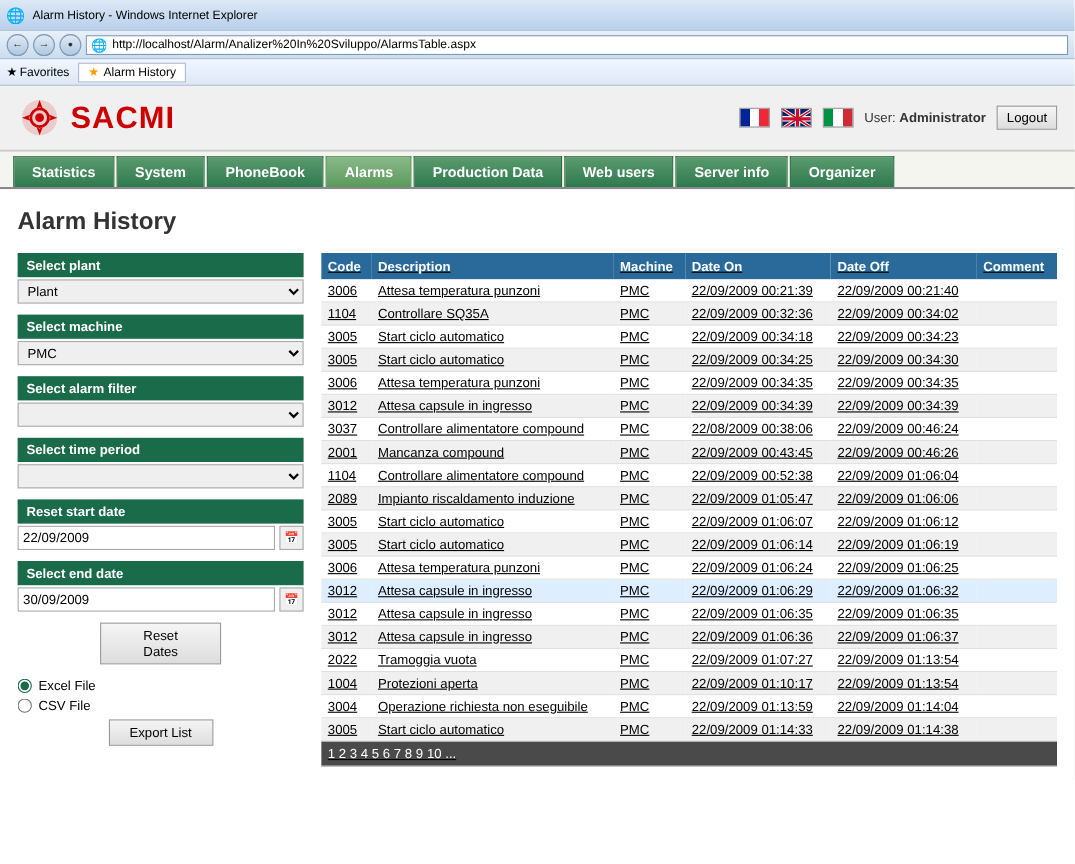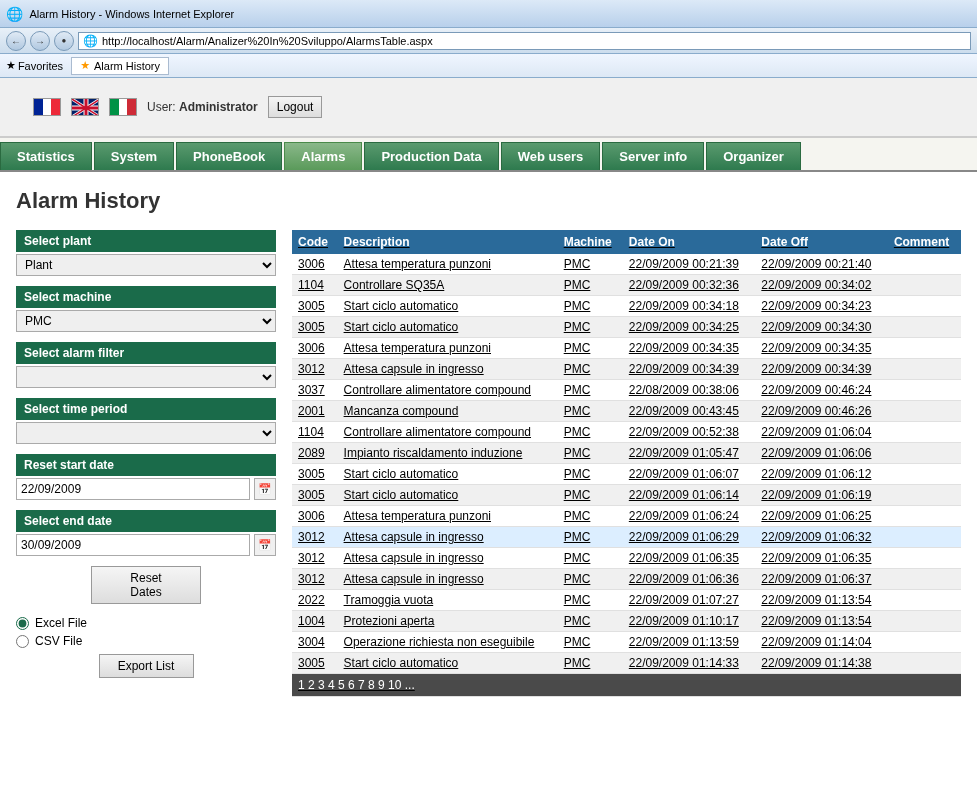--- a/index.html
+++ b/index.html
@@ -102,21 +102,21 @@
       cursor: pointer;
       font-size: 12px;
     }
 
     
     .nav-tabs {
       background: #f5f5f0;
       display: flex;
       gap: 0;
       border-bottom: 2px solid #888;
-      padding: 4px 0 0;
+      padding: 4px 12px 0;
     }
     .nav-tab {
       padding: 6px 16px;
       background: linear-gradient(to bottom, #5a9a6e, #2e7a4e);
       color: #fff;
       font-size: 13px;
       font-weight: bold;
       border: 1px solid #2a6a40;
       border-bottom: none;
       cursor: pointer;
@@ -285,20 +285,30 @@
   </span>
   <div style="display:flex; align-items:center; gap:4px; background:#fff; border:1px solid #aabbd0; padding:2px 8px; height:18px;">
     <span style="color:#f90; font-size:11px;">★</span>
     <span style="font-size:11px;">Alarm History</span>
   </div>
 </div>
 
 <div class="app-wrapper">
 
   <div class="app-header">
+    <div class="logo-area">
+
+      <svg class="logo-icon" viewBox="0 0 40 40">
+        <circle cx="20" cy="20" r="16" fill="#cc0000" opacity="0.15"></circle>
+        <path d="M20 4 L23 12 L20 10 L17 12 Z M20 36 L23 28 L20 30 L17 28 Z M4 20 L12 17 L10 20 L12 23 Z M36 20 L28 17 L30 20 L28 23 Z" fill="#cc0000"></path>
+        <circle cx="20" cy="20" r="8" fill="none" stroke="#cc0000" stroke-width="2.5"></circle>
+        <circle cx="20" cy="20" r="4" fill="#cc0000"></circle>
+      </svg>
+      <span class="logo-text">SACMI</span>
+    </div>
     <div class="header-right">
 
       <div class="flag flag-fr" style="width:28px;height:18px;border:1px solid #999;"></div>
 
       <div class="flag" style="width:28px;height:18px;border:1px solid #999;">
         <svg width="28" height="18" viewBox="0 0 28 18">
           <rect width="28" height="18" fill="#012169"></rect>
           <line x1="0" y1="0" x2="28" y2="18" stroke="#fff" stroke-width="3"></line>
           <line x1="28" y1="0" x2="0" y2="18" stroke="#fff" stroke-width="3"></line>
           <line x1="14" y1="0" x2="14" y2="18" stroke="#fff" stroke-width="5"></line>

